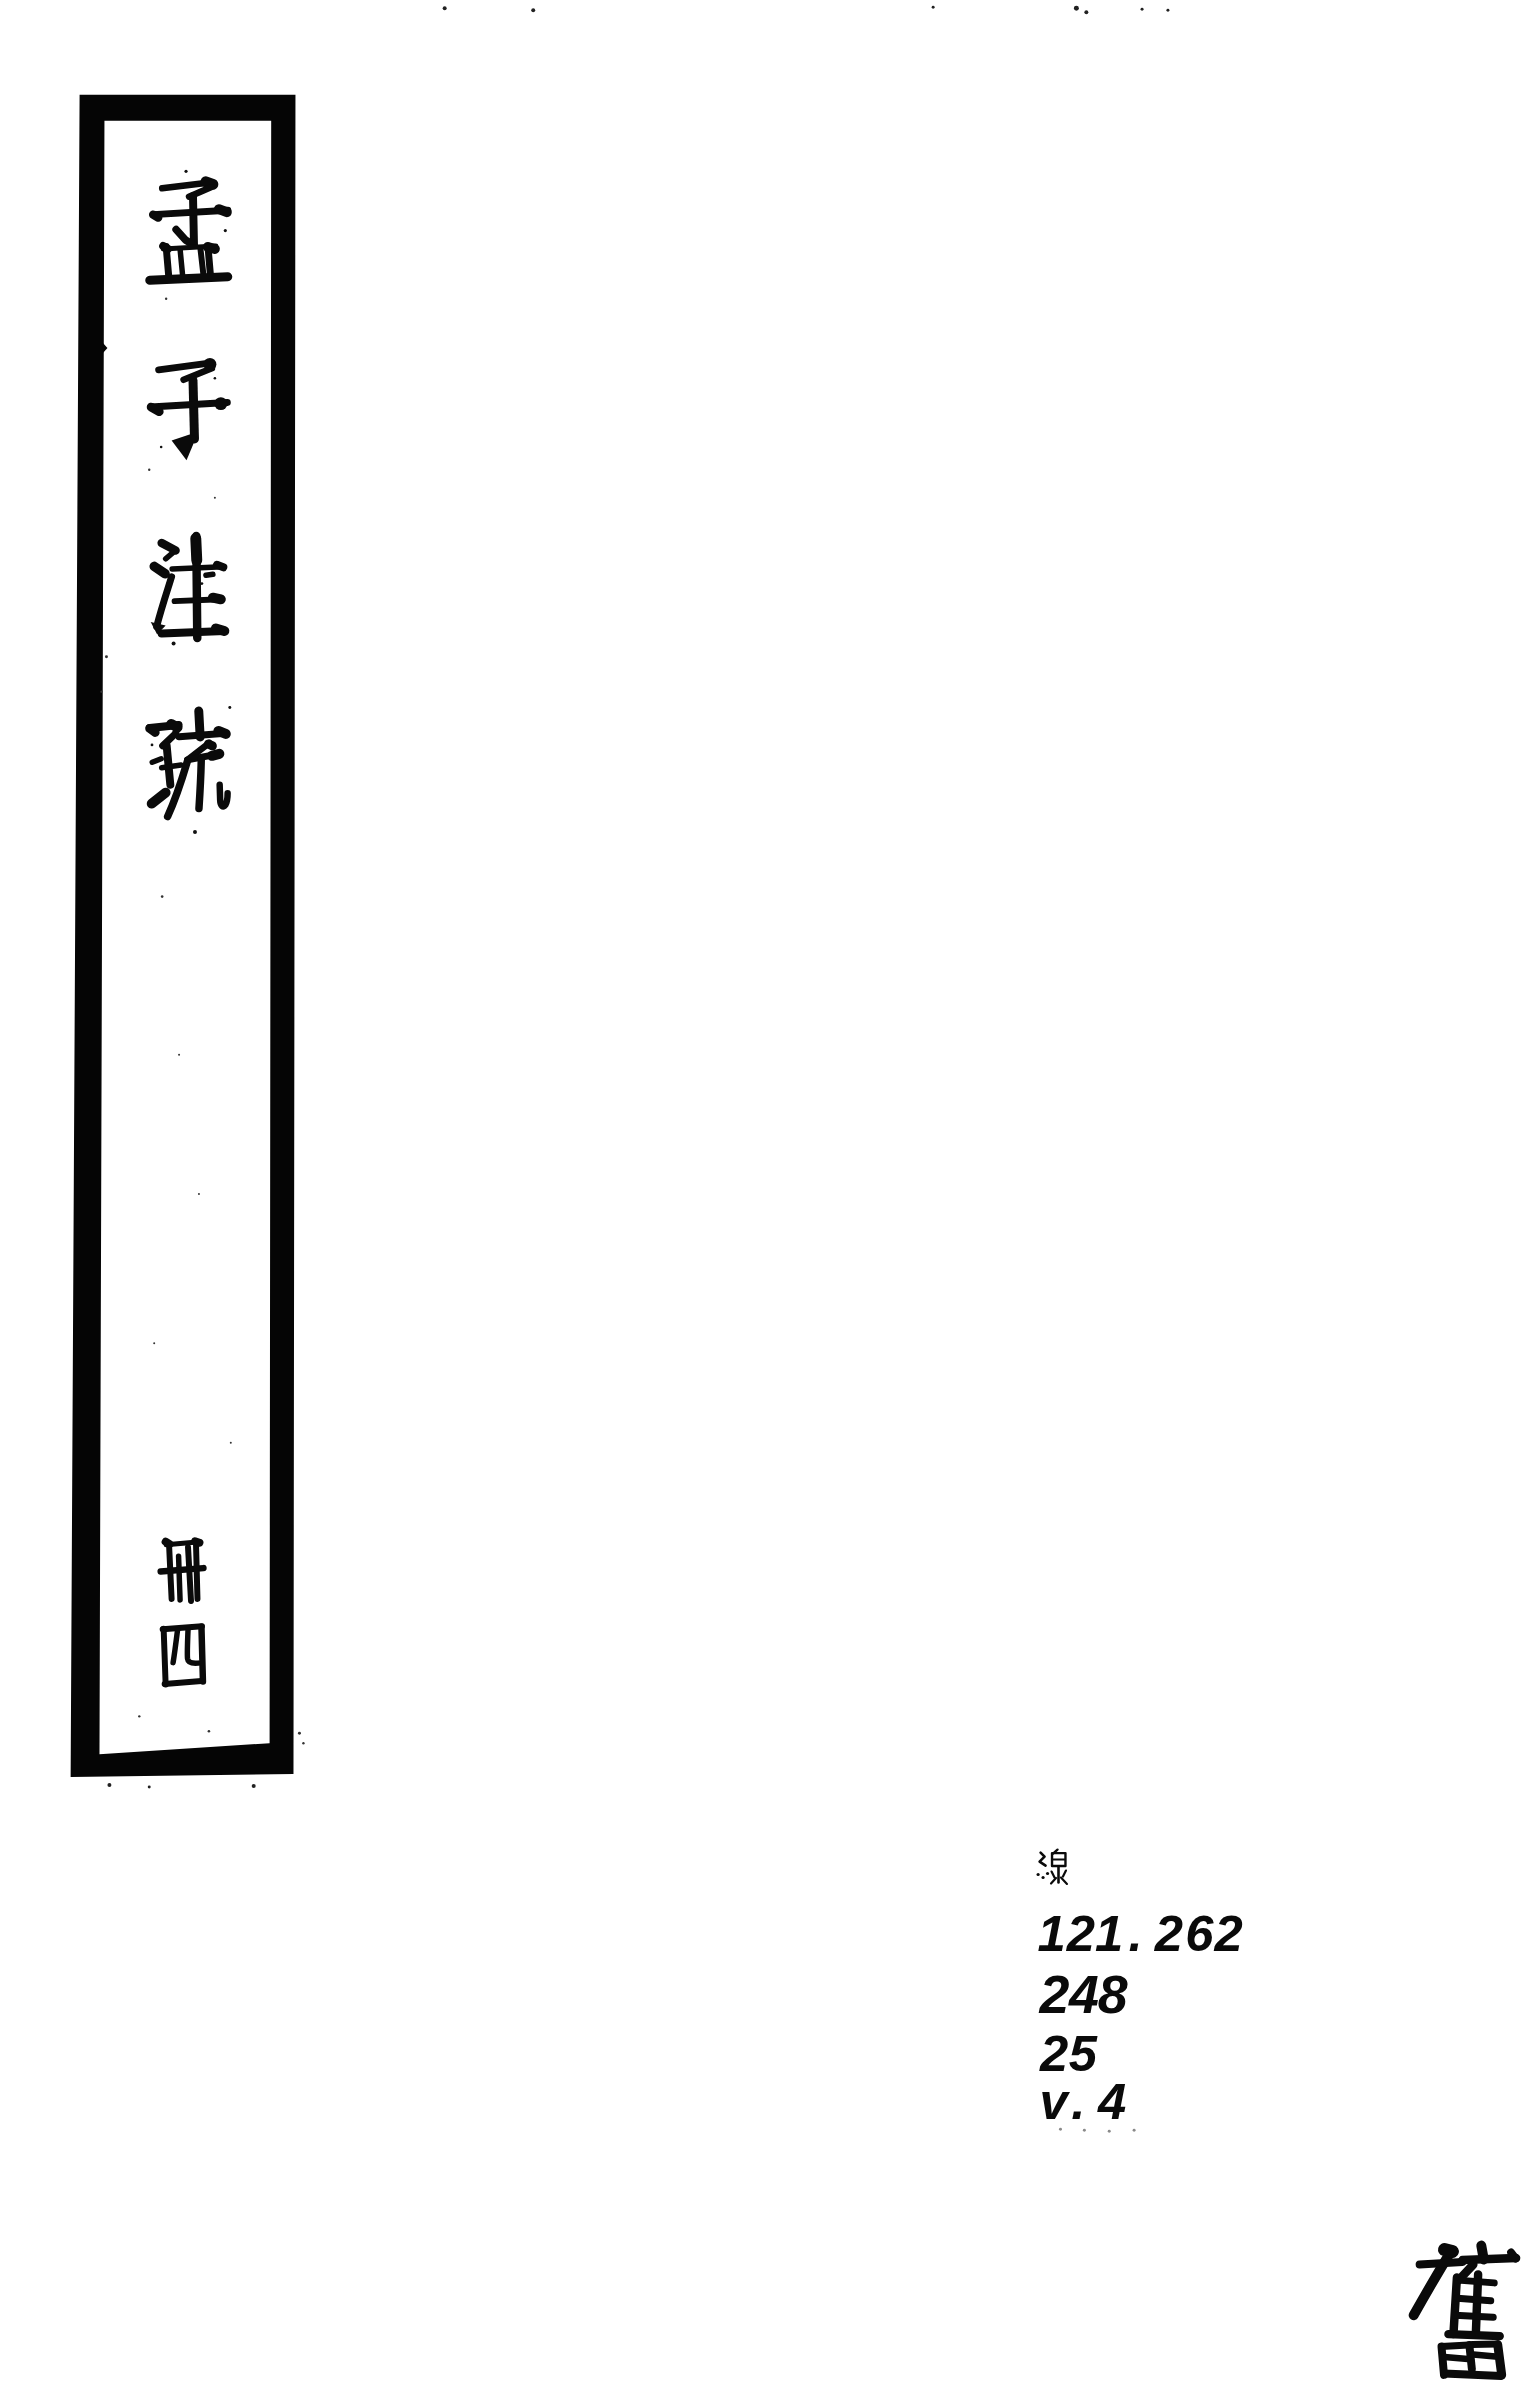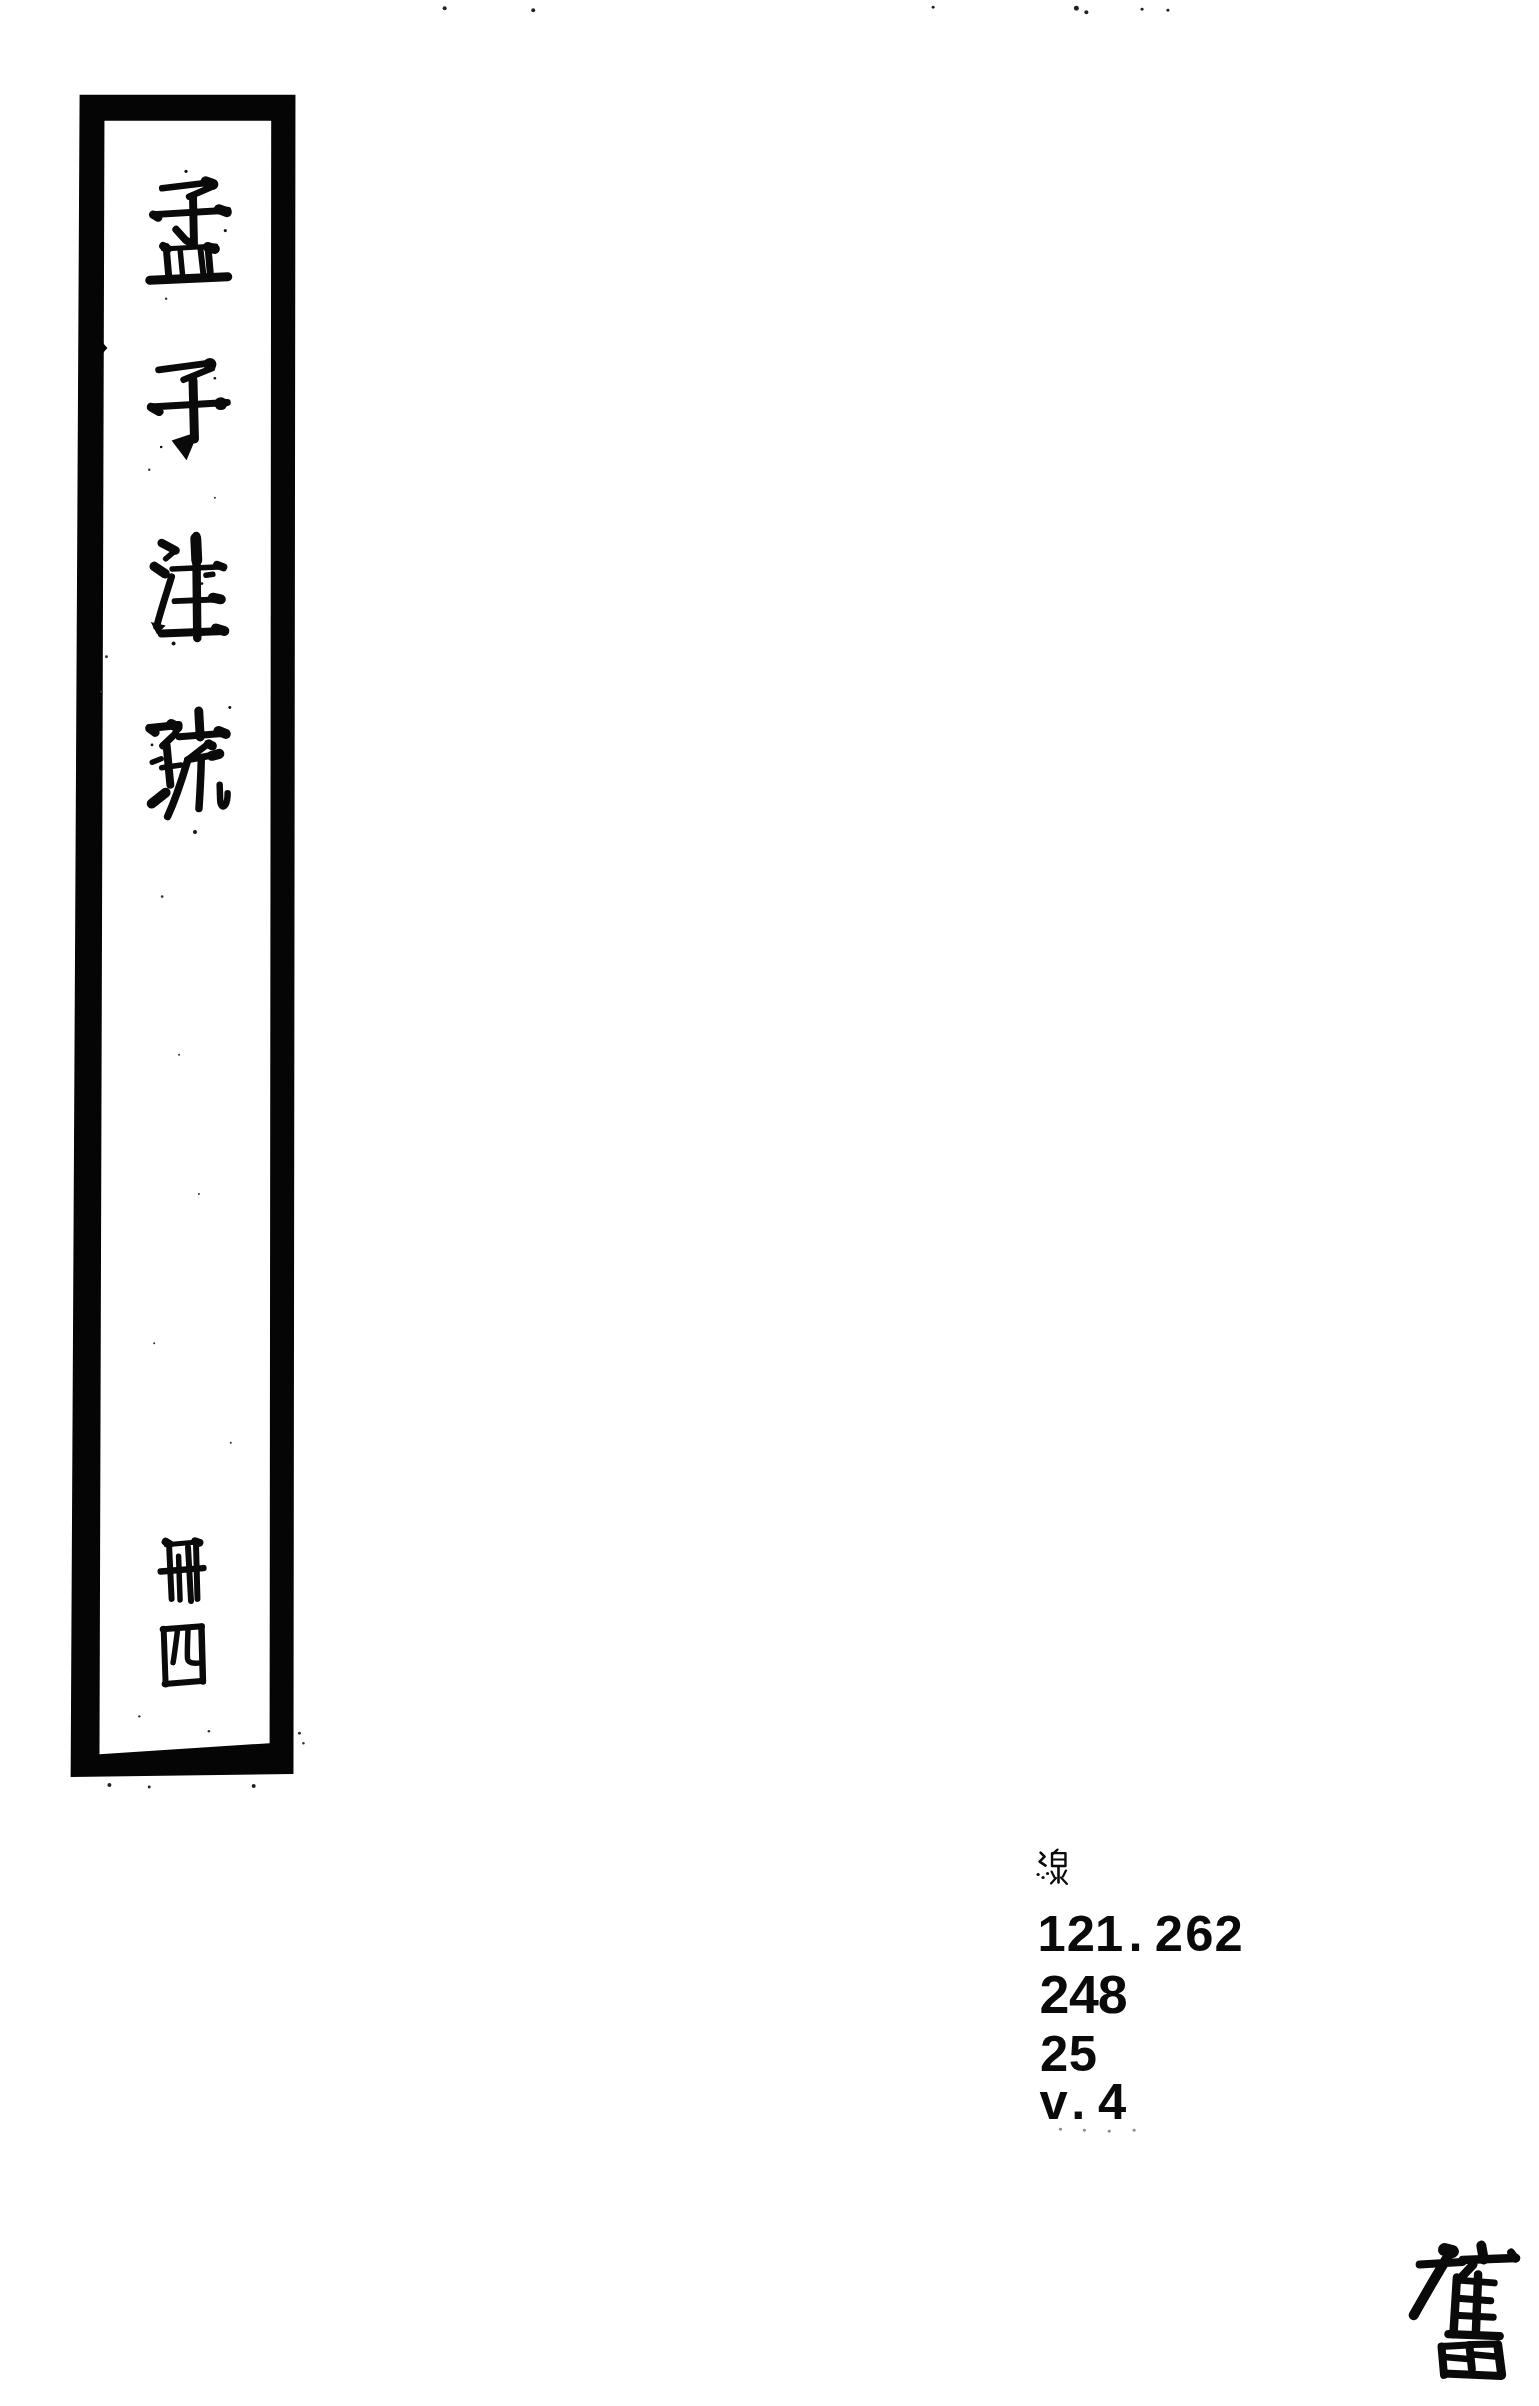--- a/index.html
+++ b/index.html
@@ -1,16 +1,16 @@
 <!DOCTYPE html>
 <html><head>
 <meta charset="utf-8">
 <style>
   html,body{margin:0;padding:0;background:#fff;}
-  .page{position:relative;width:1539px;height:2407px;background:#ffffff;overflow:hidden;}
+  .page{position:relative;width:1539px;height:2407px;background:#ffffff;overflow:hidden;font-style:italic;}
   svg{position:absolute;top:0;left:0;}
   text{font-family:"Liberation Sans",sans-serif;font-weight:bold;fill:#0a0a0a;text-anchor:middle;}
 </style>
 </head>
 <body>
 
 <div class="page">
 <svg width="1539" height="2407" viewBox="0 0 1547 2419">
 
   <rect x="0" y="0" width="1547" height="2419" fill="#ffffff"></rect>

